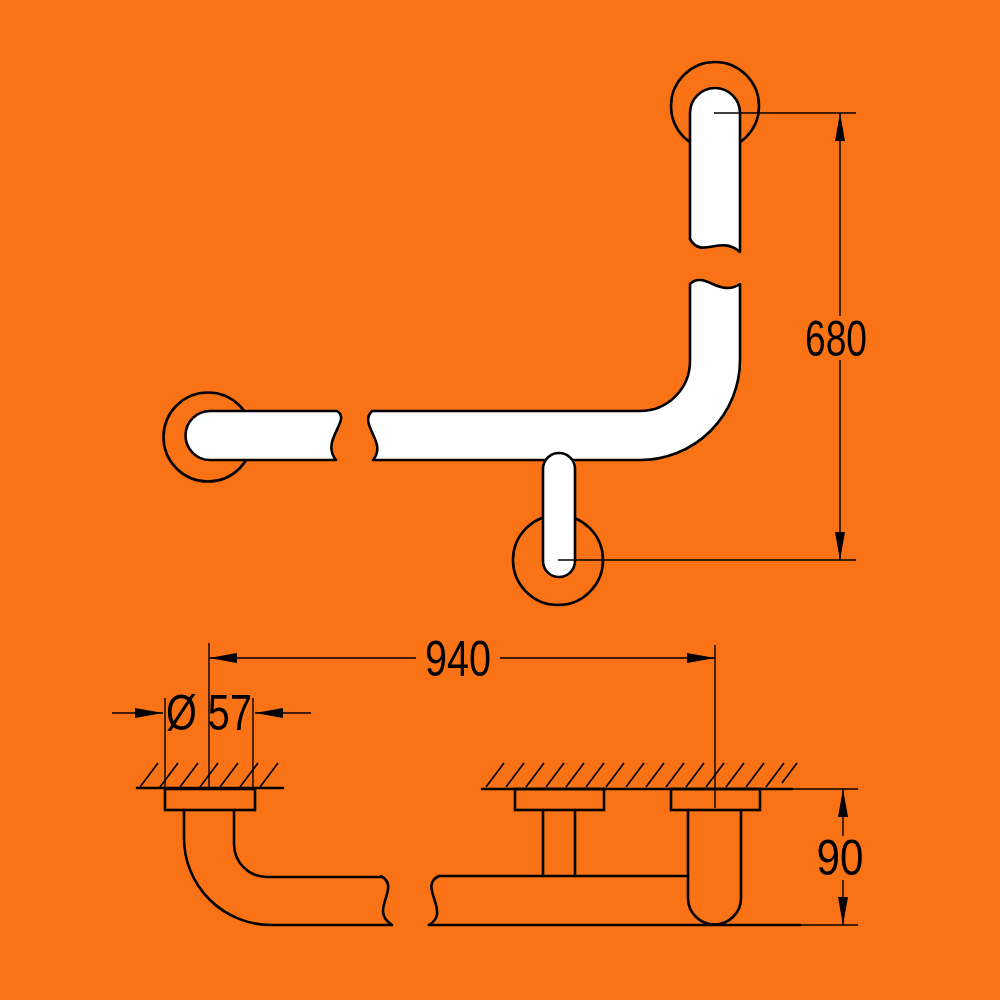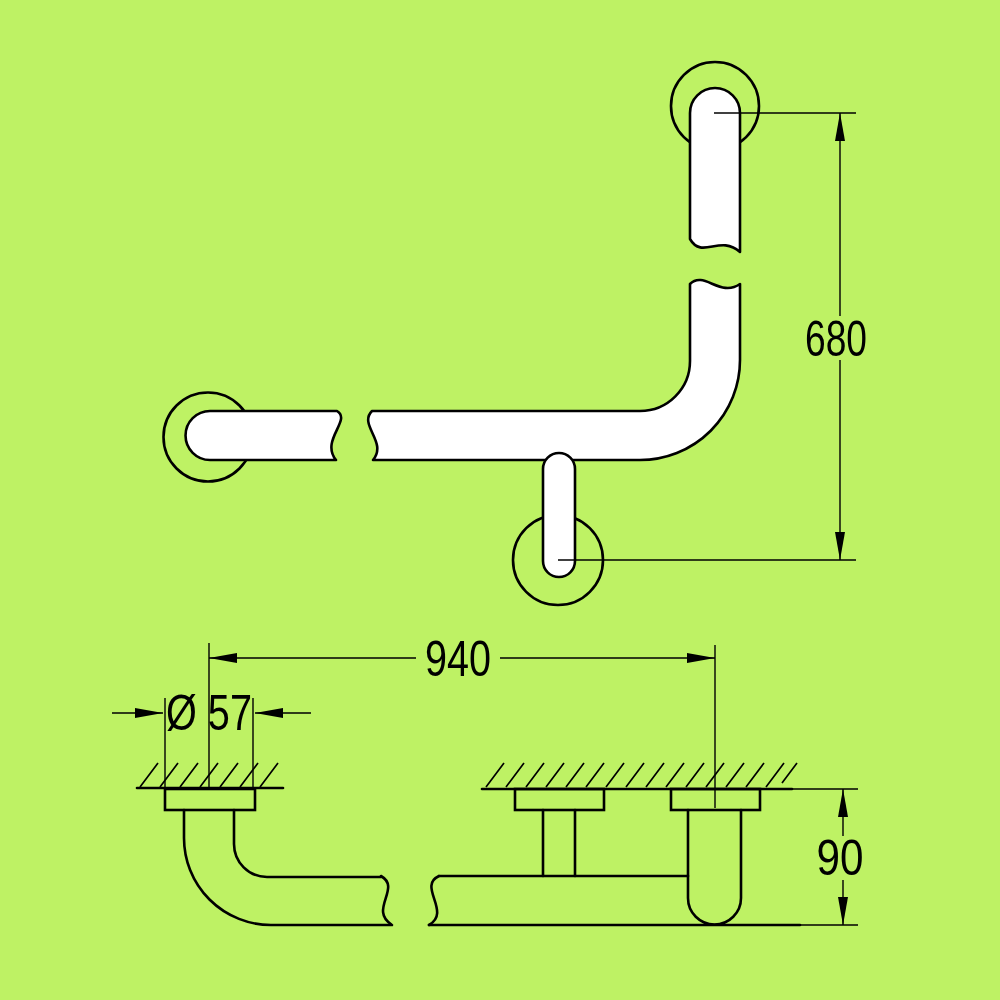--- a/index.html
+++ b/index.html
@@ -1,16 +1,16 @@
 <!DOCTYPE html>
 <html><head>
 <meta charset="utf-8">
 <style>
   html,body{margin:0;padding:0;background:#ffffff;}
-  #stage{width:1000px;height:1000px;background:#bef264;position:relative;overflow:hidden;}
+  #stage{width:1000px;height:1000px;background:#f97316;position:relative;overflow:hidden;}
   svg{display:block;}
   .outline{fill:none;stroke:#000;stroke-width:2.6;stroke-linecap:round;}
   .solid{fill:#ffffff;stroke:#000;stroke-width:2.6;stroke-linejoin:round;}
   .thin{fill:none;stroke:#000;stroke-width:1.4;}
   .hatch{fill:none;stroke:#000;stroke-width:1.7;stroke-linecap:butt;}
   .arrow{fill:#000;stroke:none;}
   .dim-text{font-family:"Liberation Sans",sans-serif;font-size:50px;fill:#000;text-anchor:middle;}
 </style>
 </head>
 <body>

